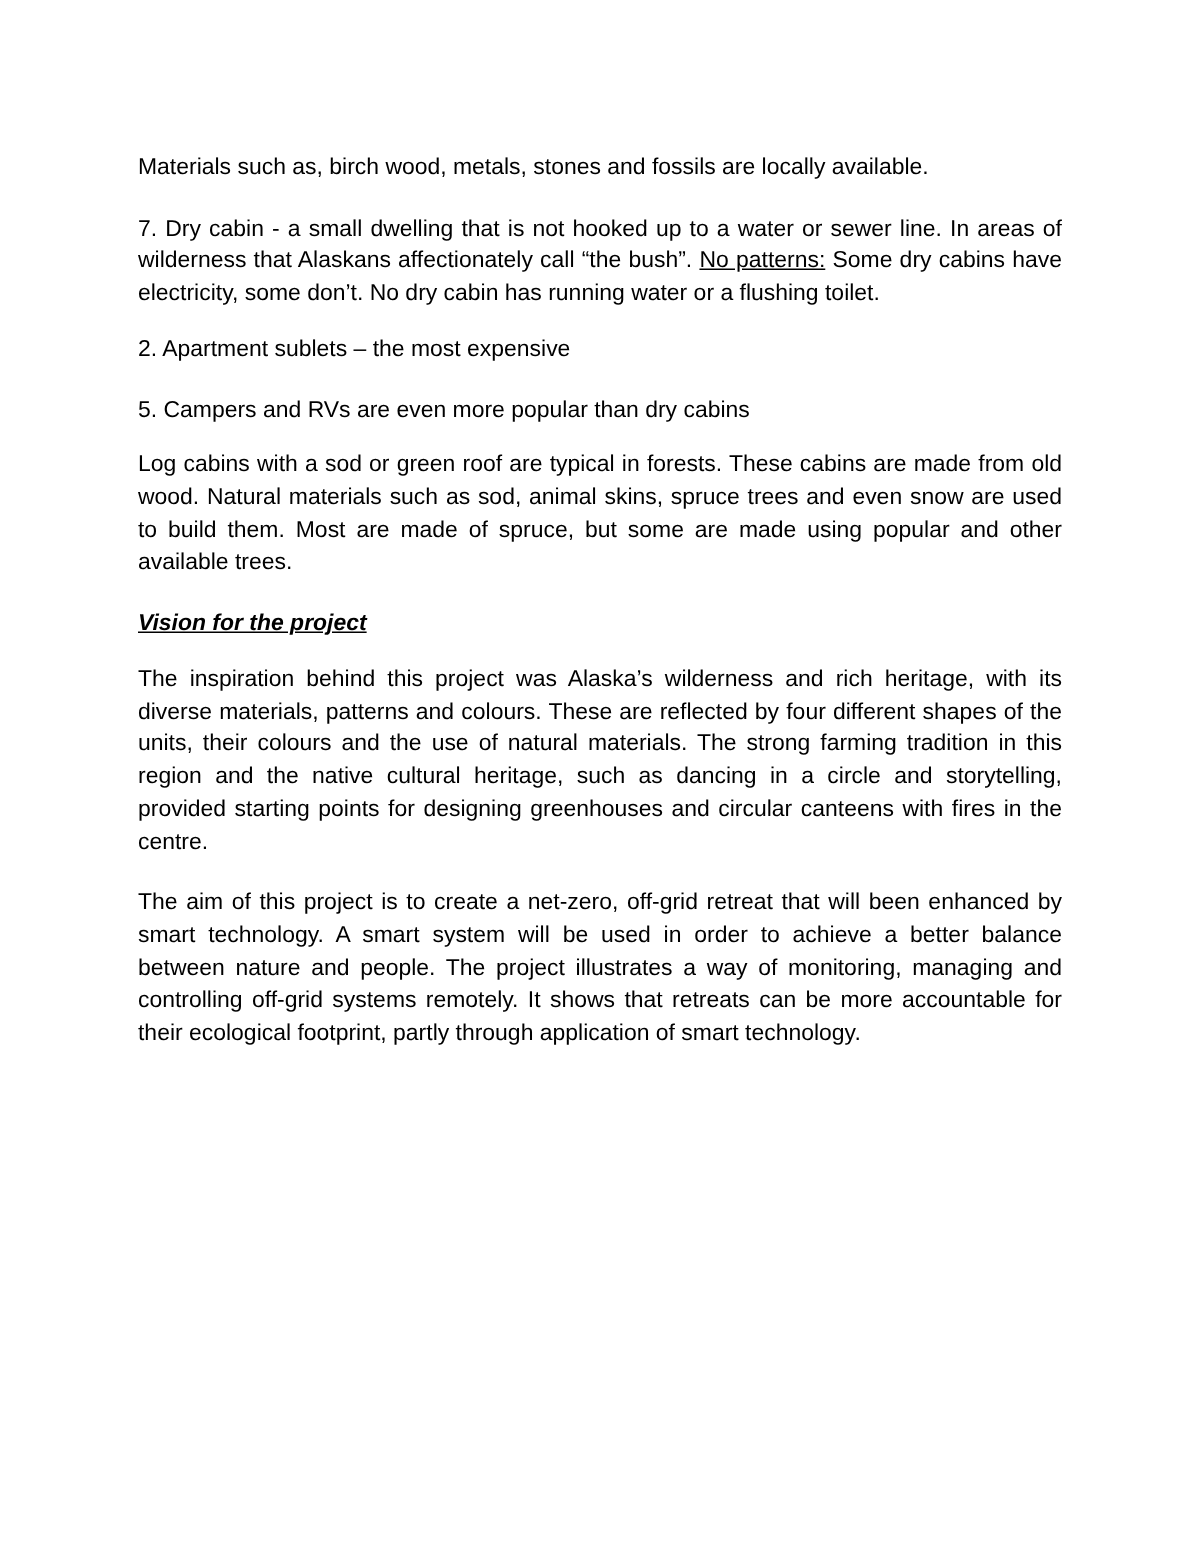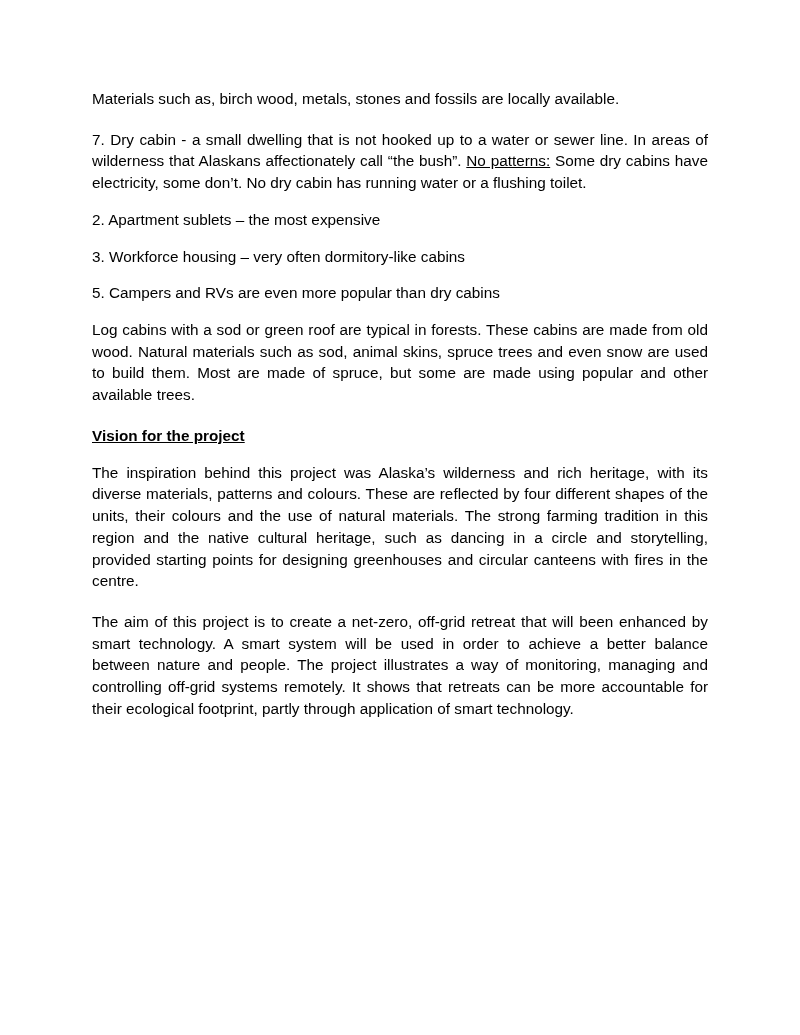--- a/index.html
+++ b/index.html
@@ -17,37 +17,39 @@
   .page {
     position: relative;
     width: 800px;
     height: 1035px;
     background: #ffffff;
     box-sizing: border-box;
     padding: 88px 92px 0 92px;
   }
   .doc-body {
     width: 616px;
+    margin-top: 13px;
   }
   p {
     margin: 0 0 11px 0;
     font-size: 15.3px;
     line-height: 1.42;
     text-align: justify;
     text-justify: inter-word;
   }
   p.nojustify {
     text-align: left;
   }
   .h-bold {
     font-weight: bold;
   }
   .h-bold-underline {
     font-weight: bold;
     text-decoration: underline;
+    font-style: italic;
   }
   .u {
     text-decoration: underline;
   }
   .spacer-small { height: 4px; }
   .spacer-med { height: 8px; }
 </style>
 </head>
 <body>
 
@@ -62,21 +64,20 @@
     <div class="spacer-small"></div>
 
     <p><span>7. Dry cabin - a small dwelling that is not hooked up to a water or sewer line. In areas of wilderness that Alaskans affectionately call “the bush”. </span><span class="u">No patterns:</span><span> Some dry cabins have electricity, some don’t. No dry cabin has running water or a flushing toilet.</span></p>
 
     <div class="spacer-small"></div>
 
     <p class="nojustify">2. Apartment sublets – the most expensive</p>
 
     <div class="spacer-small"></div>
 
-    <p class="nojustify">3. Workforce housing – very often dormitory-like cabins</p>
 
     <div class="spacer-small"></div>
 
     <p class="nojustify">5. Campers and RVs are even more popular than dry cabins</p>
 
     <div class="spacer-small"></div>
 
     <p>Log cabins with a sod or green roof are typical in forests. These cabins are made from old wood. Natural materials such as sod, animal skins, spruce trees and even snow are used to build them. Most are made of spruce, but some are made using popular and other available trees.</p>
 
     <div class="spacer-med"></div>

